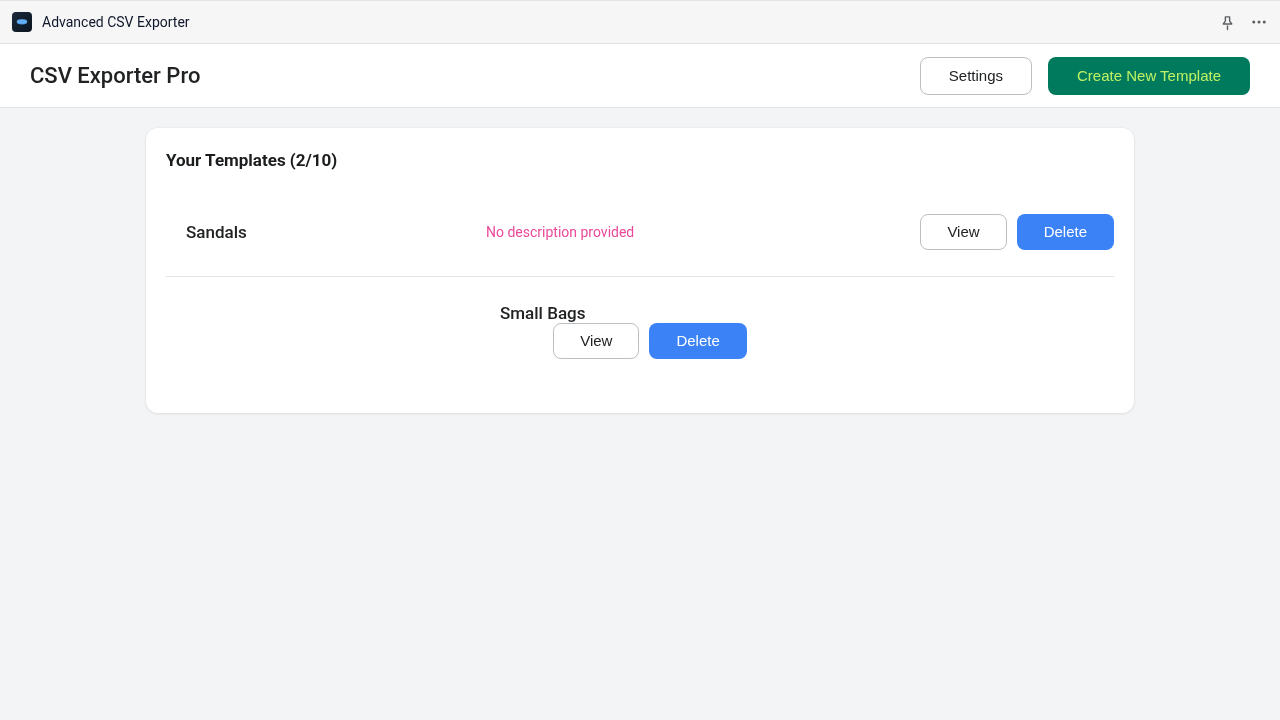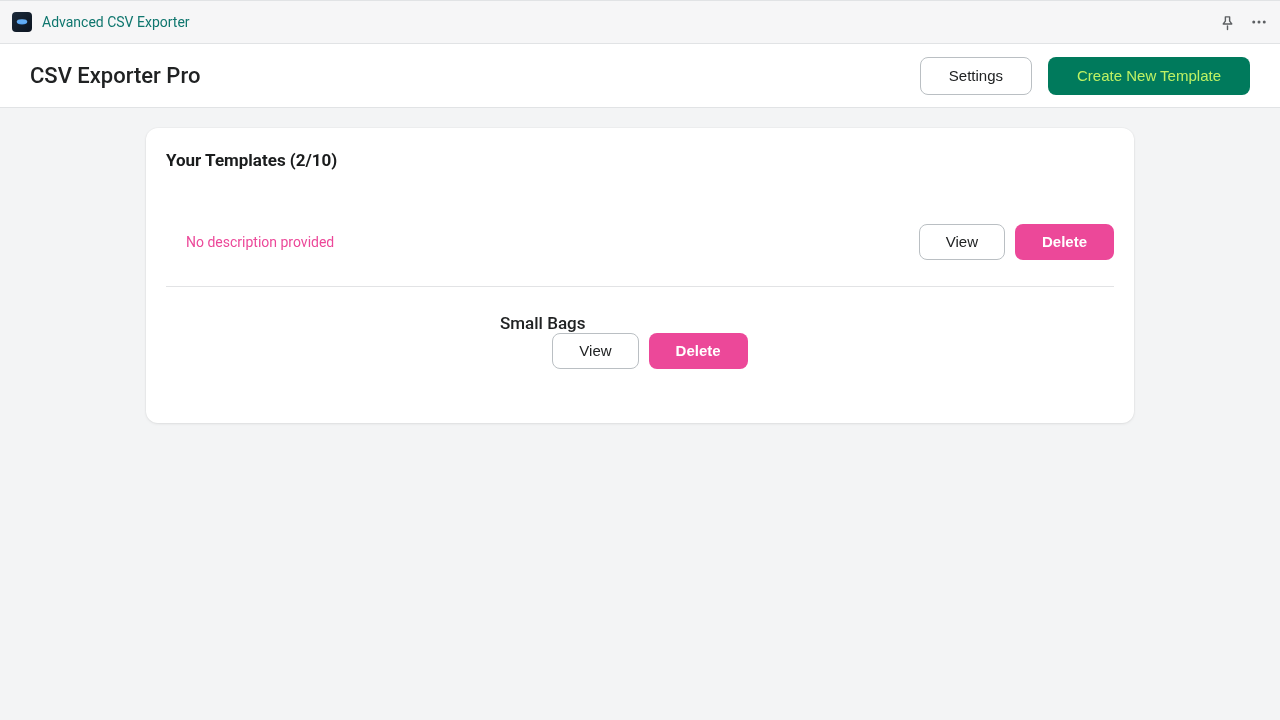--- a/index.html
+++ b/index.html
@@ -21,21 +21,21 @@
     align-items: center;
     padding: 0 12px;
   }
   .topbar-left { display: flex; align-items: center; gap: 10px; }
   .app-icon {
     width: 20px; height: 20px; border-radius: 4px;
     background: linear-gradient(135deg,#1b2a3a,#0c1420);
     display:flex;align-items:center;justify-content:center;
   }
   .app-icon svg { width:14px; height:14px; }
-  .topbar-title { font-size: 14px; color:#0f766e; }
+  .topbar-title { font-size: 14px; color:#0f172a; }
   .topbar-right { margin-left: auto; display:flex; align-items:center; gap: 14px; color:#5c5f62; }
   .topbar-right .icon-btn { cursor:pointer; display:flex; }
 
   .header {
     height: 64px;
     background: #ffffff;
     border-bottom: 1px solid #e1e3e5;
     display:flex;
     align-items:center;
     padding: 0 30px;
@@ -55,42 +55,41 @@
   .btn-secondary {
     background:#ffffff;
     border:1px solid #babfc3;
     color:#202223;
   }
   .btn-primary-green {
     background:#007a5c;
     color:#bef264;
   }
   .btn-danger {
-    background:#ec4899;
+    background:#3b82f6;
     color:#ffffff;
-    font-weight:bold;
   }
 
   .page {
     padding: 20px 0 40px 0;
     display:flex;
     justify-content:center;
   }
   .card {
     width: 988px;
     background:#ffffff;
     border-radius: 12px;
     box-shadow: 0 1px 3px rgba(0,0,0,0.08), 0 0 0 1px rgba(0,0,0,0.02);
     padding: 22px 20px 28px 20px;
   }
   .card-heading {
     font-size: 17px;
     font-weight: 700;
     color:#1a1c1d;
-    margin-bottom: 28px;
+    margin-bottom: 18px;
   }
 
   .row {
     display:flex;
     align-items:center;
     padding: 26px 0 26px 20px;
   }
   .row + .row { border-top: 1px solid #e2e3e5; flex-direction: column; }
 
   .row-name {
@@ -146,20 +145,21 @@
     <button class="btn btn-secondary">Settings</button>
     <button class="btn btn-primary-green">Create New Template</button>
   </div>
 </div>
 
 <div class="page">
   <div class="card">
     <div class="card-heading">Your Templates (2/10)</div>
 
     <div class="row">
+      <div class="row-name">Sandals</div>
       <div class="row-desc">No description provided</div>
       <div class="row-actions">
         <button class="btn btn-secondary">View</button>
         <button class="btn btn-danger">Delete</button>
       </div>
     </div>
 
     <div class="row">
       <div class="row-name">Small Bags</div>
       <div class="row-actions">

